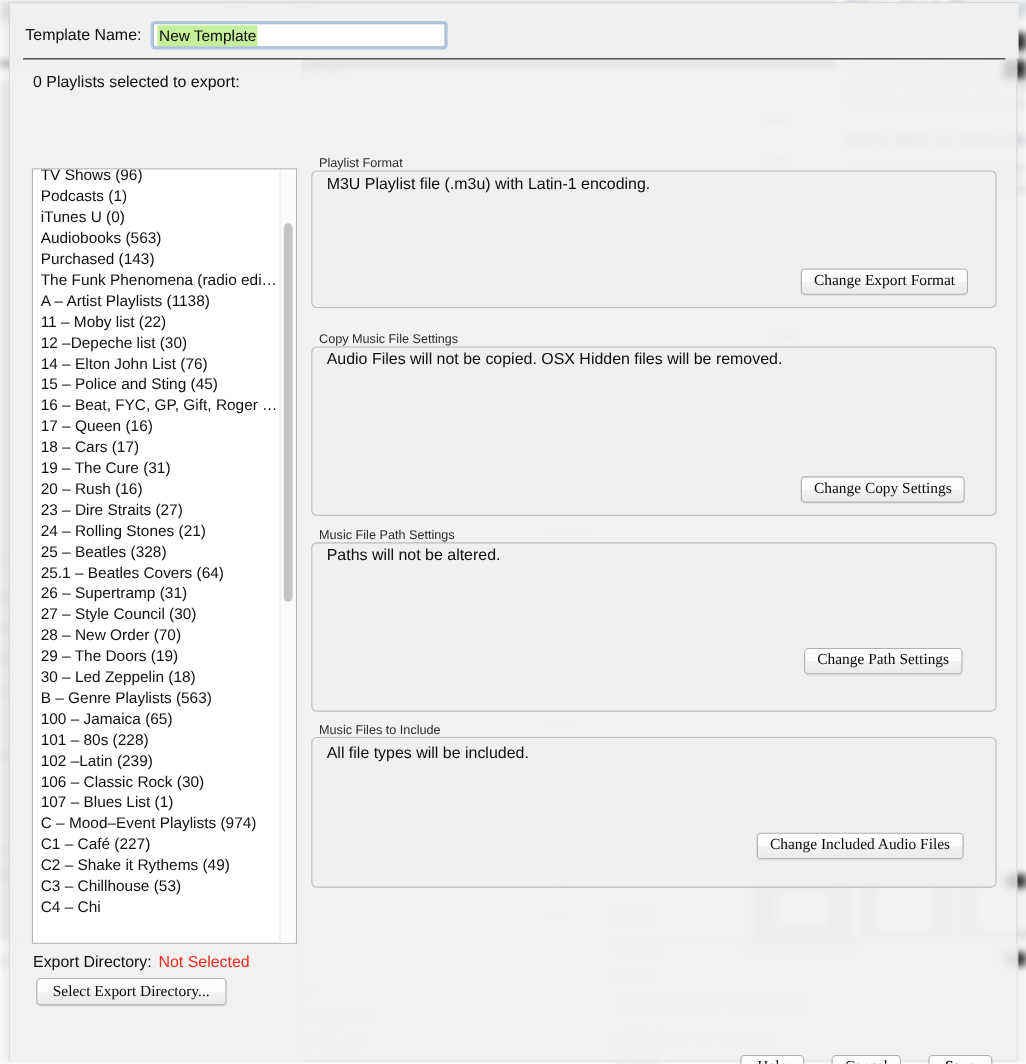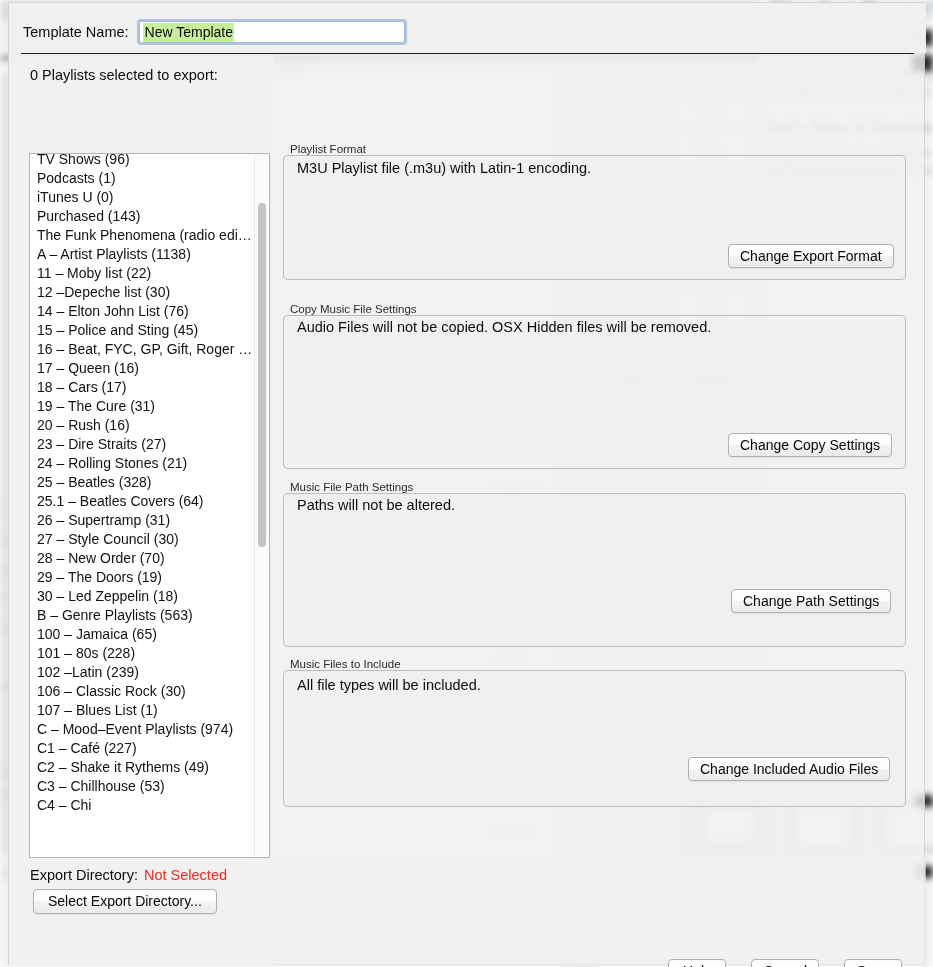--- a/index.html
+++ b/index.html
@@ -221,20 +221,21 @@
     font-size: 14px;
     color: #070707;
     height: 23px;
     line-height: 21px;
     padding: 0 11px;
     box-sizing: border-box;
     box-shadow: 0 1px 0 rgba(255,255,255,0.7) inset, 0 1px 1px rgba(0,0,0,0.06);
     white-space: nowrap;
     text-align: center;
     cursor: default;
+    font-family: Liberation Serif, serif;
   }
   .btn.default { font-weight: bold; }
   .btn-select-dir {
     position: absolute;
     left: 24px; top: 886px;
     height: 25px;
     line-height: 23px;
     padding: 0 14px;
   }
 
@@ -394,20 +395,21 @@
 
     <div class="top-divider"></div>
 
     <div class="sel-count">0 Playlists selected to export:</div>
 
     <div class="list-box">
       <div class="list-inner" id="playlist-items">
           <div class="list-item">TV Shows (96)</div>
           <div class="list-item">Podcasts (1)</div>
           <div class="list-item">iTunes U (0)</div>
+          <div class="list-item">Audiobooks (563)</div>
           <div class="list-item">Purchased (143)</div>
           <div class="list-item">The Funk Phenomena (radio edi…</div>
           <div class="list-item">A – Artist Playlists (1138)</div>
           <div class="list-item">11 – Moby list (22)</div>
           <div class="list-item">12 –Depeche list (30)</div>
           <div class="list-item">14 – Elton John List (76)</div>
           <div class="list-item">15 – Police and Sting (45)</div>
           <div class="list-item">16 – Beat, FYC, GP, Gift, Roger (18)</div>
           <div class="list-item">17 – Queen (16)</div>
           <div class="list-item">18 – Cars (17)</div>

